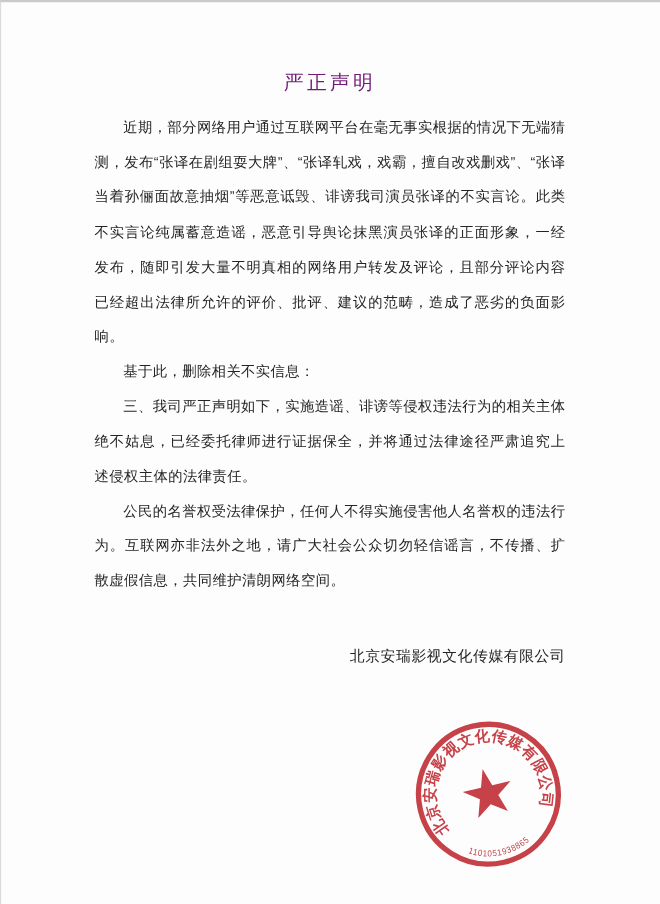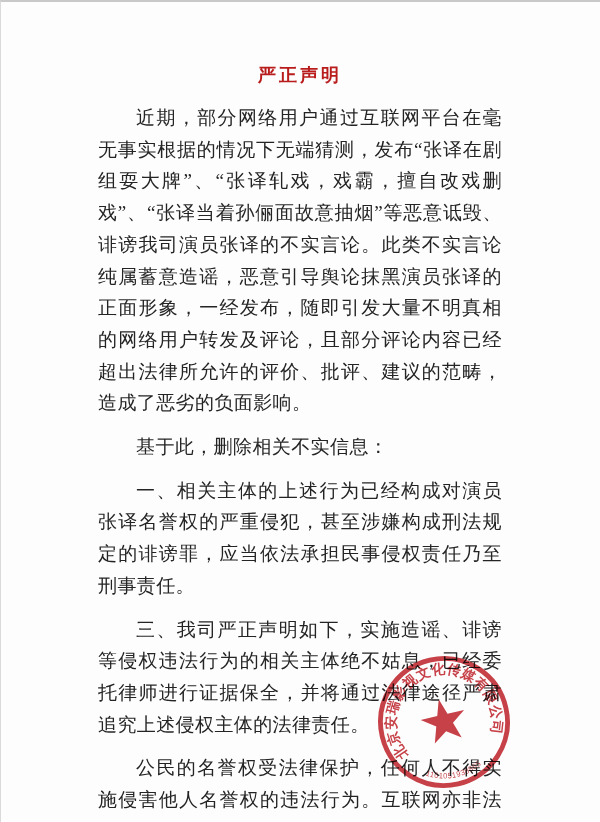--- a/index.html
+++ b/index.html
@@ -15,34 +15,33 @@
     color:#242424;
   }
   .content{
     position:absolute;
     left:85px;top:58px;
     width:428px;
   }
   .doc-title{
     margin:0 0 10px 0;
     font-size:18px;
-    font-weight:bold;
+    font-weight:normal;
     letter-spacing:3px;
     text-align:center;
     line-height:30px;
-    color:#b91c1c;
+    color:#701a75;
   }
   .doc-body p{
-    margin:12px;
-    font-size:19px;
+    margin:0;
+    font-size:13px;
     line-height:31.7px;
     letter-spacing:0.4px;
     text-align:justify;
     text-indent:2em;
-    font-family:Liberation Serif, serif;
   }
   .sig-block{
     margin-top:36px;
     text-align:right;
     font-size:13.5px;
     letter-spacing:0.5px;
   }
   .sig-company{line-height:33px;}
   .seal{
     position:absolute;
@@ -56,21 +55,20 @@
 </style>
 </head>
 <body>
 
 <div class="page">
   <div class="content">
     <h1 class="doc-title">严正声明</h1>
     <div class="doc-body">
         <p>近期，部分网络用户通过互联网平台在毫无事实根据的情况下无端猜测，发布“张译在剧组耍大牌”、“张译轧戏，戏霸，擅自改戏删戏”、“张译当着孙俪面故意抽烟”等恶意诋毁、诽谤我司演员张译的不实言论。此类不实言论纯属蓄意造谣，恶意引导舆论抹黑演员张译的正面形象，一经发布，随即引发大量不明真相的网络用户转发及评论，且部分评论内容已经超出法律所允许的评价、批评、建议的范畴，造成了恶劣的负面影响。</p>
         <p>基于此，删除相关不实信息：</p>
-        <p>一、相关主体的上述行为已经构成对演员张译名誉权的严重侵犯，甚至涉嫌构成刑法规定的诽谤罪，应当依法承担民事侵权责任乃至刑事责任。</p>
         <p>三、我司严正声明如下，实施造谣、诽谤等侵权违法行为的相关主体绝不姑息，已经委托律师进行证据保全，并将通过法律途径严肃追究上述侵权主体的法律责任。</p>
         <p>公民的名誉权受法律保护，任何人不得实施侵害他人名誉权的违法行为。互联网亦非法外之地，请广大社会公众切勿轻信谣言，不传播、扩散虚假信息，共同维护清朗网络空间。</p>
       </div>
     <div class="sig-block">
       <div class="sig-company">北京安瑞影视文化传媒有限公司</div>
 
     </div>
   </div>
 
   <svg class="seal" viewBox="0 0 200 200" xmlns="http://www.w3.org/2000/svg">

